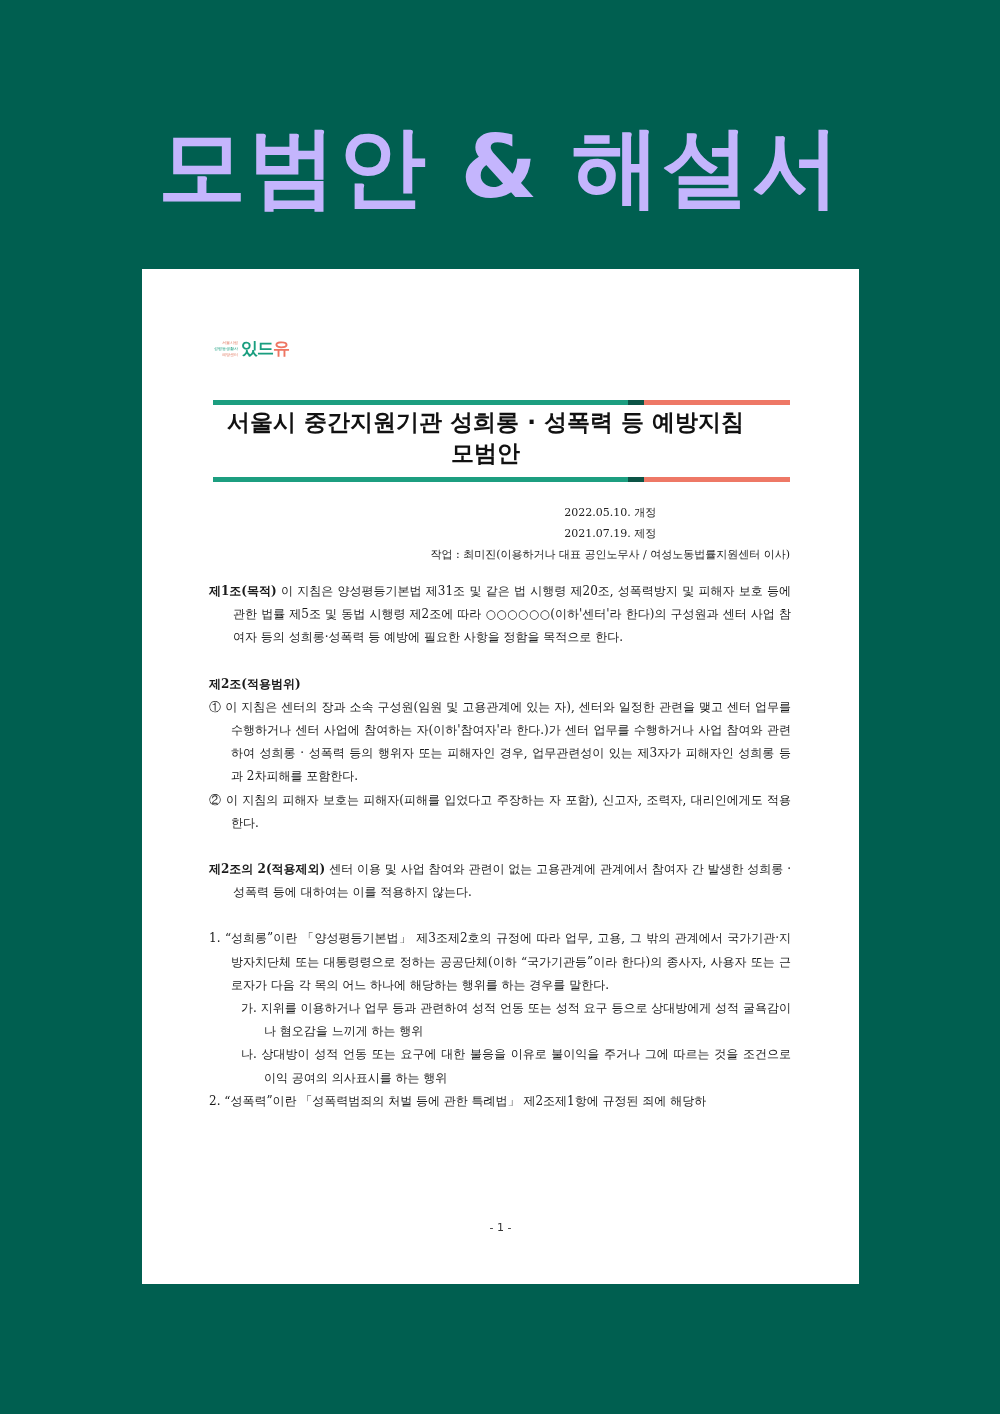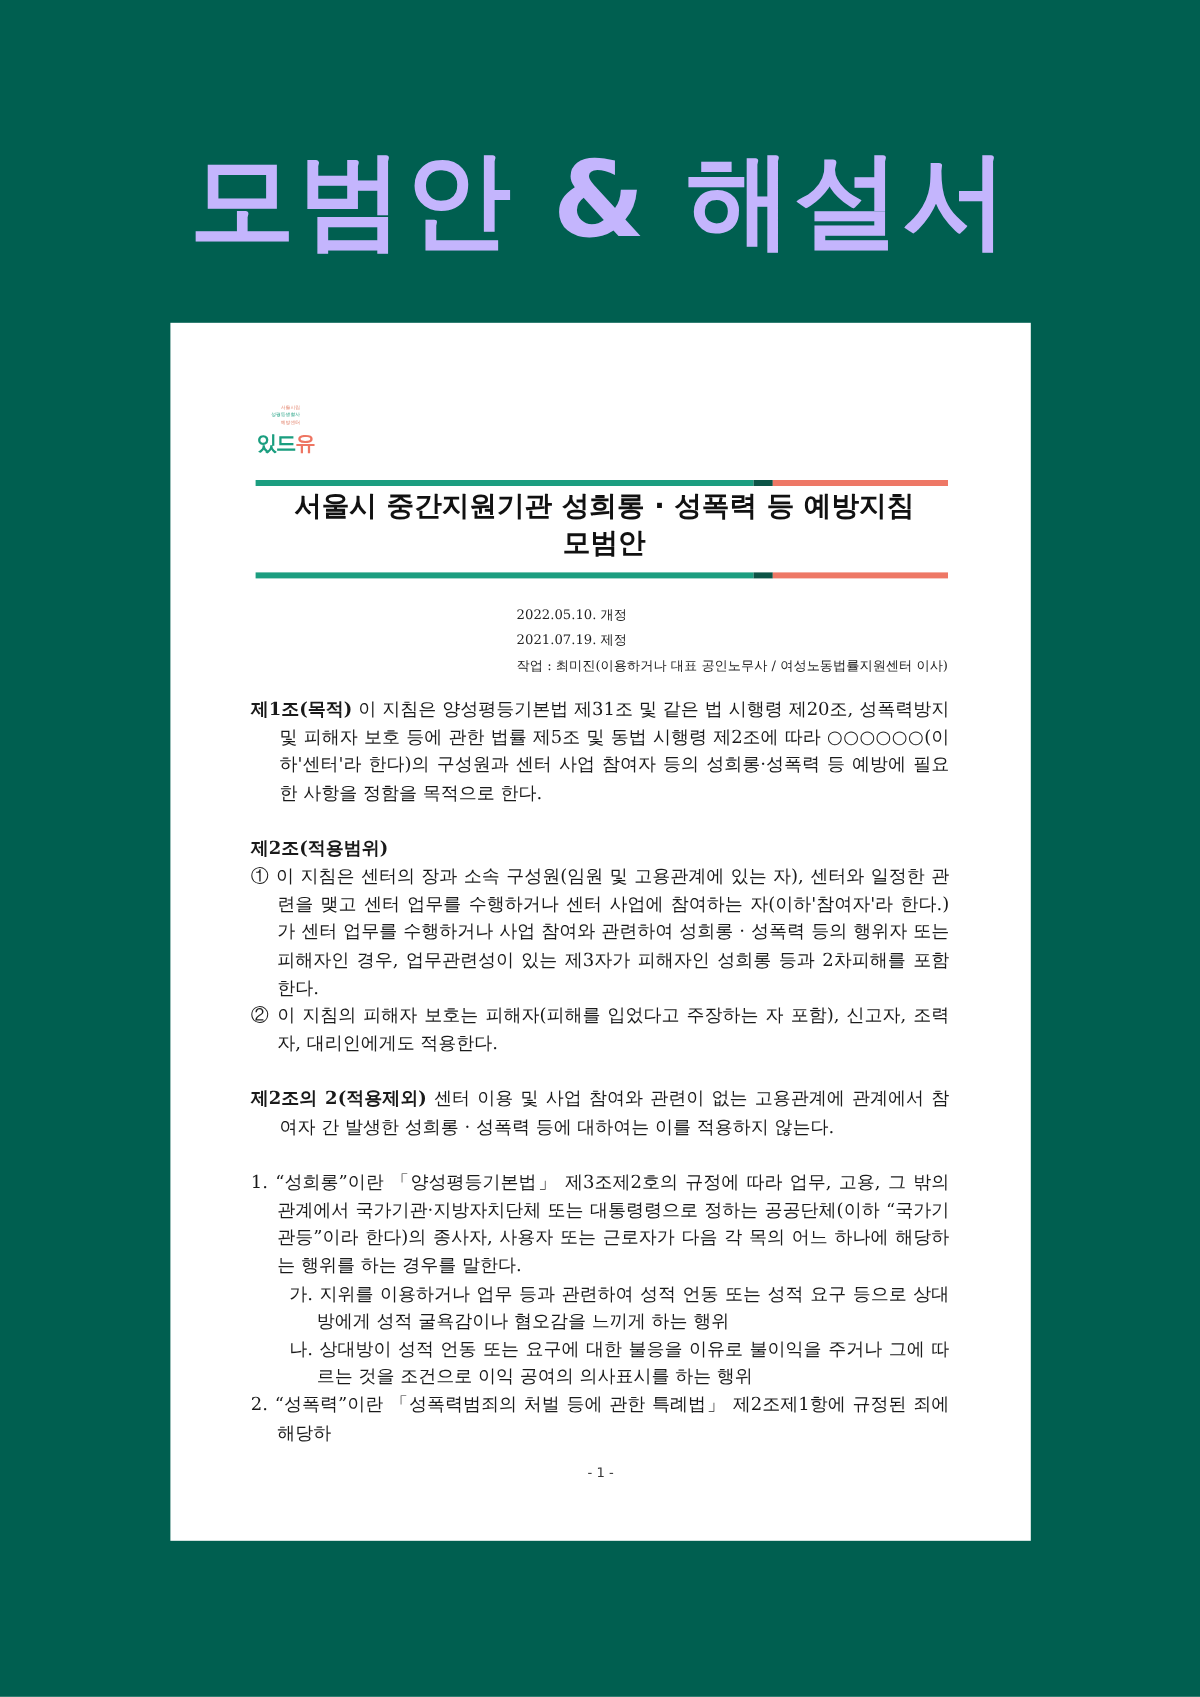--- a/index.html
+++ b/index.html
@@ -26,21 +26,20 @@
       position: absolute;
       left: 142px; top: 269px;
       width: 717px; height: 1015px;
       background: #ffffff;
     }
     .logo {
       position: absolute;
       left: 72px; top: 68px;
       display: flex; align-items: center;
       gap: 3px;
-      flex-direction: column;
     }
     .logo-small {
       display: flex; flex-direction: column;
       font-family: "DejaVu Sans", sans-serif;
       font-size: 4px; line-height: 6px;
       color: #e07a62;
       text-align: right;
     }
     .logo-small span:nth-child(2) { color: #1a9e7f; }
     .logo-mark {
@@ -57,42 +56,42 @@
       display: flex;
     }
     .titlebar .seg-g { width: 415px; background: #1c9e80; }
     .titlebar .seg-d { width: 16px; background: #0c5446; }
     .titlebar .seg-r { flex: 1; background: #ee7866; }
     .titlebar.top { top: 131px; }
     .titlebar.bottom { top: 208px; }
 
     .doc-title {
       position: absolute;
-      left: 73px; top: 138px; width: 577px;
+      left: 55px; top: 138px; width: 577px;
       text-align: center;
       font-family: "DejaVu Sans", "Liberation Sans", sans-serif;
       font-weight: bold;
       font-size: 23px;
       line-height: 31px;
       color: #111;
     }
 
     .meta {
       position: absolute;
       right: 69px; top: 233px;
-      text-align: left;
+      text-align: center;
       font-size: 11px;
       line-height: 21px;
       color: #222;
     }
 
     .body-text {
       position: absolute;
       left: 67px; top: 311px; width: 582px;
-      font-size: 15px;
+      font-size: 12px;
       line-height: 23.2px;
       color: #1a1a1a;
       text-align: justify;
     }
     .article { margin-bottom: 23px; }
     .article p { margin: 0; }
     .hang {
       padding-left: 24px;
       text-indent: -24px;
     }

